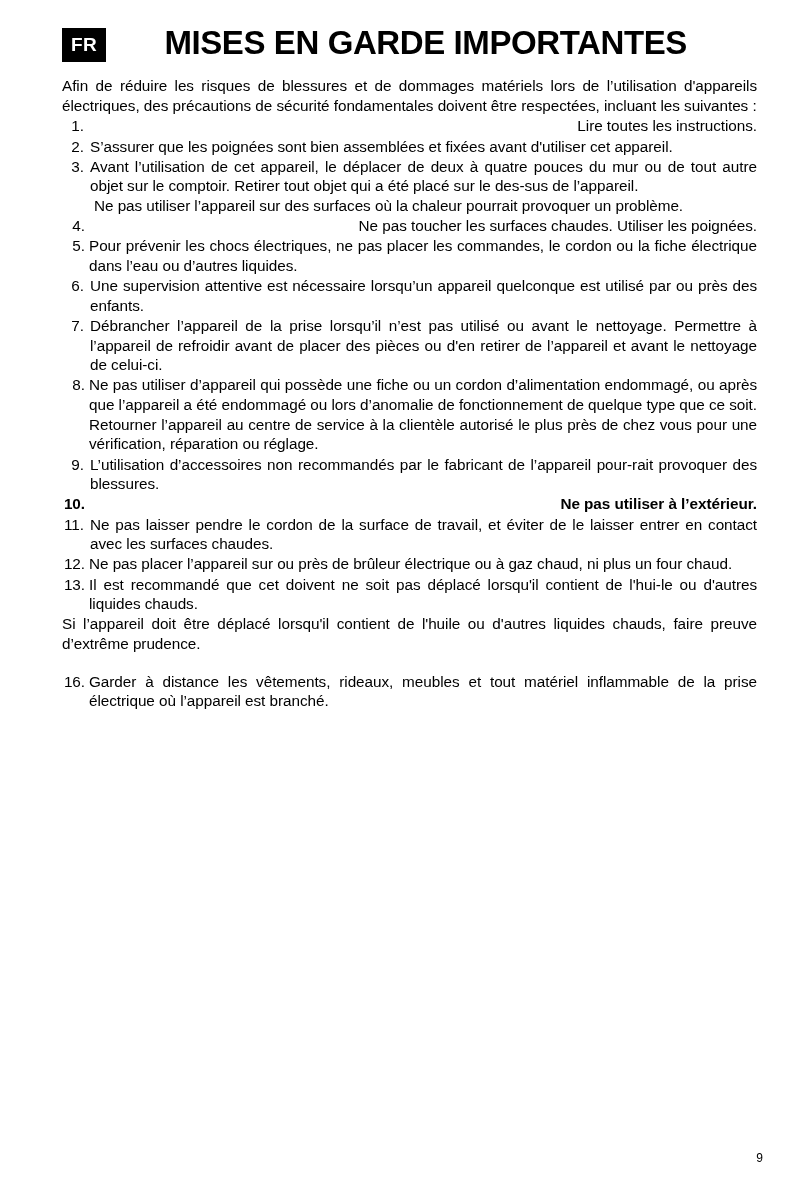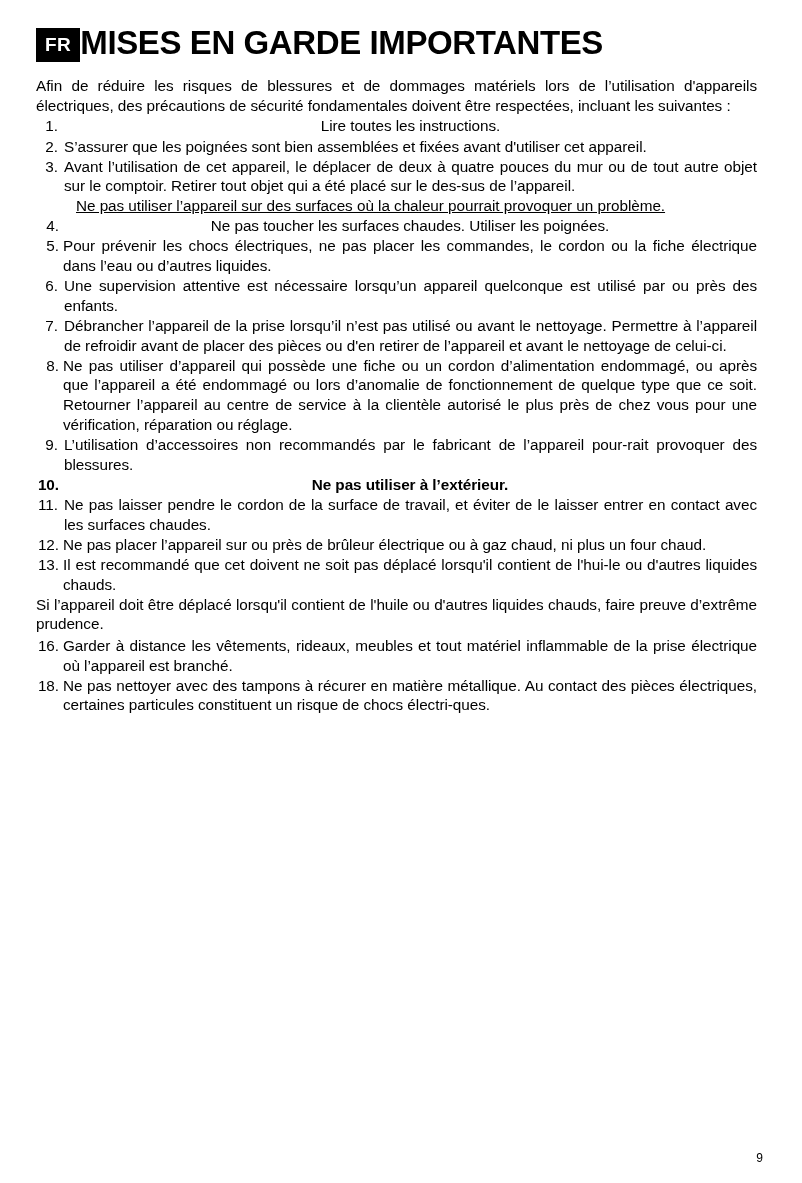--- a/index.html
+++ b/index.html
@@ -13,41 +13,42 @@
     font-family: "Liberation Sans", sans-serif;
     color: #000000;
     position: relative;
     overflow: hidden;
   }
   .page {
     position: relative;
     width: 797px;
     height: 1183px;
     box-sizing: border-box;
-    padding: 26px 40px 0 36px;
+    padding: 26px 40px 0 62px;
   }
   
   .header {
     display: flex;
     align-items: flex-start;
     margin-bottom: 14px;
   }
   .lang-badge {
     flex: 0 0 auto;
     background: #000000;
     color: #ffffff;
     font-weight: bold;
     font-size: 19px;
     line-height: 1;
     padding: 7px 9px 8px 9px;
     letter-spacing: 0.5px;
     margin-top: 2px;
   }
   .title {
     flex: 1 1 auto;
+    text-align: center;
     font-size: 33px;
     font-weight: bold;
     letter-spacing: -0.4px;
     line-height: 1.05;
     margin: 0;
     padding-right: 12px;
   }
   
   .intro {
     font-size: 15.3px;
@@ -84,35 +85,34 @@
   li.ind-a { padding-left: 28px; }
   li.ind-a .num { width: 22px; }
   
   li.ind-b { padding-left: 27px; }
   li.ind-b .num { width: 23px; }
   
   .subpara {
     font-size: 15.3px;
     line-height: 1.285;
     text-align: justify;
-    margin: 12px;
-    letter-spacing: -0.05px;
-    text-decoration: underline;
+    margin: 4px;
+    letter-spacing: -0.05px;
   }
   .loose {
     font-size: 15.3px;
     line-height: 1.285;
     text-align: justify;
-    margin: 0 0 2px 0;
+    margin: 0 0 18px 0;
     padding-left: 0;
     letter-spacing: -0.05px;
   }
   .bold { font-weight: bold; }
   
-  .nojust { text-align: center; }
+  .nojust { text-align: right; }
   .pagenum {
     position: absolute;
     right: 34px;
     bottom: 18px;
     font-size: 12px;
   }
 </style>
 </head>
 <body>
 
@@ -198,20 +198,16 @@
 
   <ol class="items">
 
 
     <li class="ind-b">
       <span class="num">16.</span>
       <span class="txt">Garder à distance les vêtements, rideaux, meubles et tout matériel inflammable de la prise électrique où l’appareil est branché.</span>
     </li>
 
 
-    <li class="ind-b">
-      <span class="num">18.</span>
-      <span class="txt">Ne pas nettoyer avec des tampons à récurer en matière métallique. Au contact des pièces électriques, certaines particules constituent un risque de chocs électri-ques.</span>
-    </li>
   </ol>
 
   <div class="pagenum">9</div>
 </div>
 
 </body></html>

